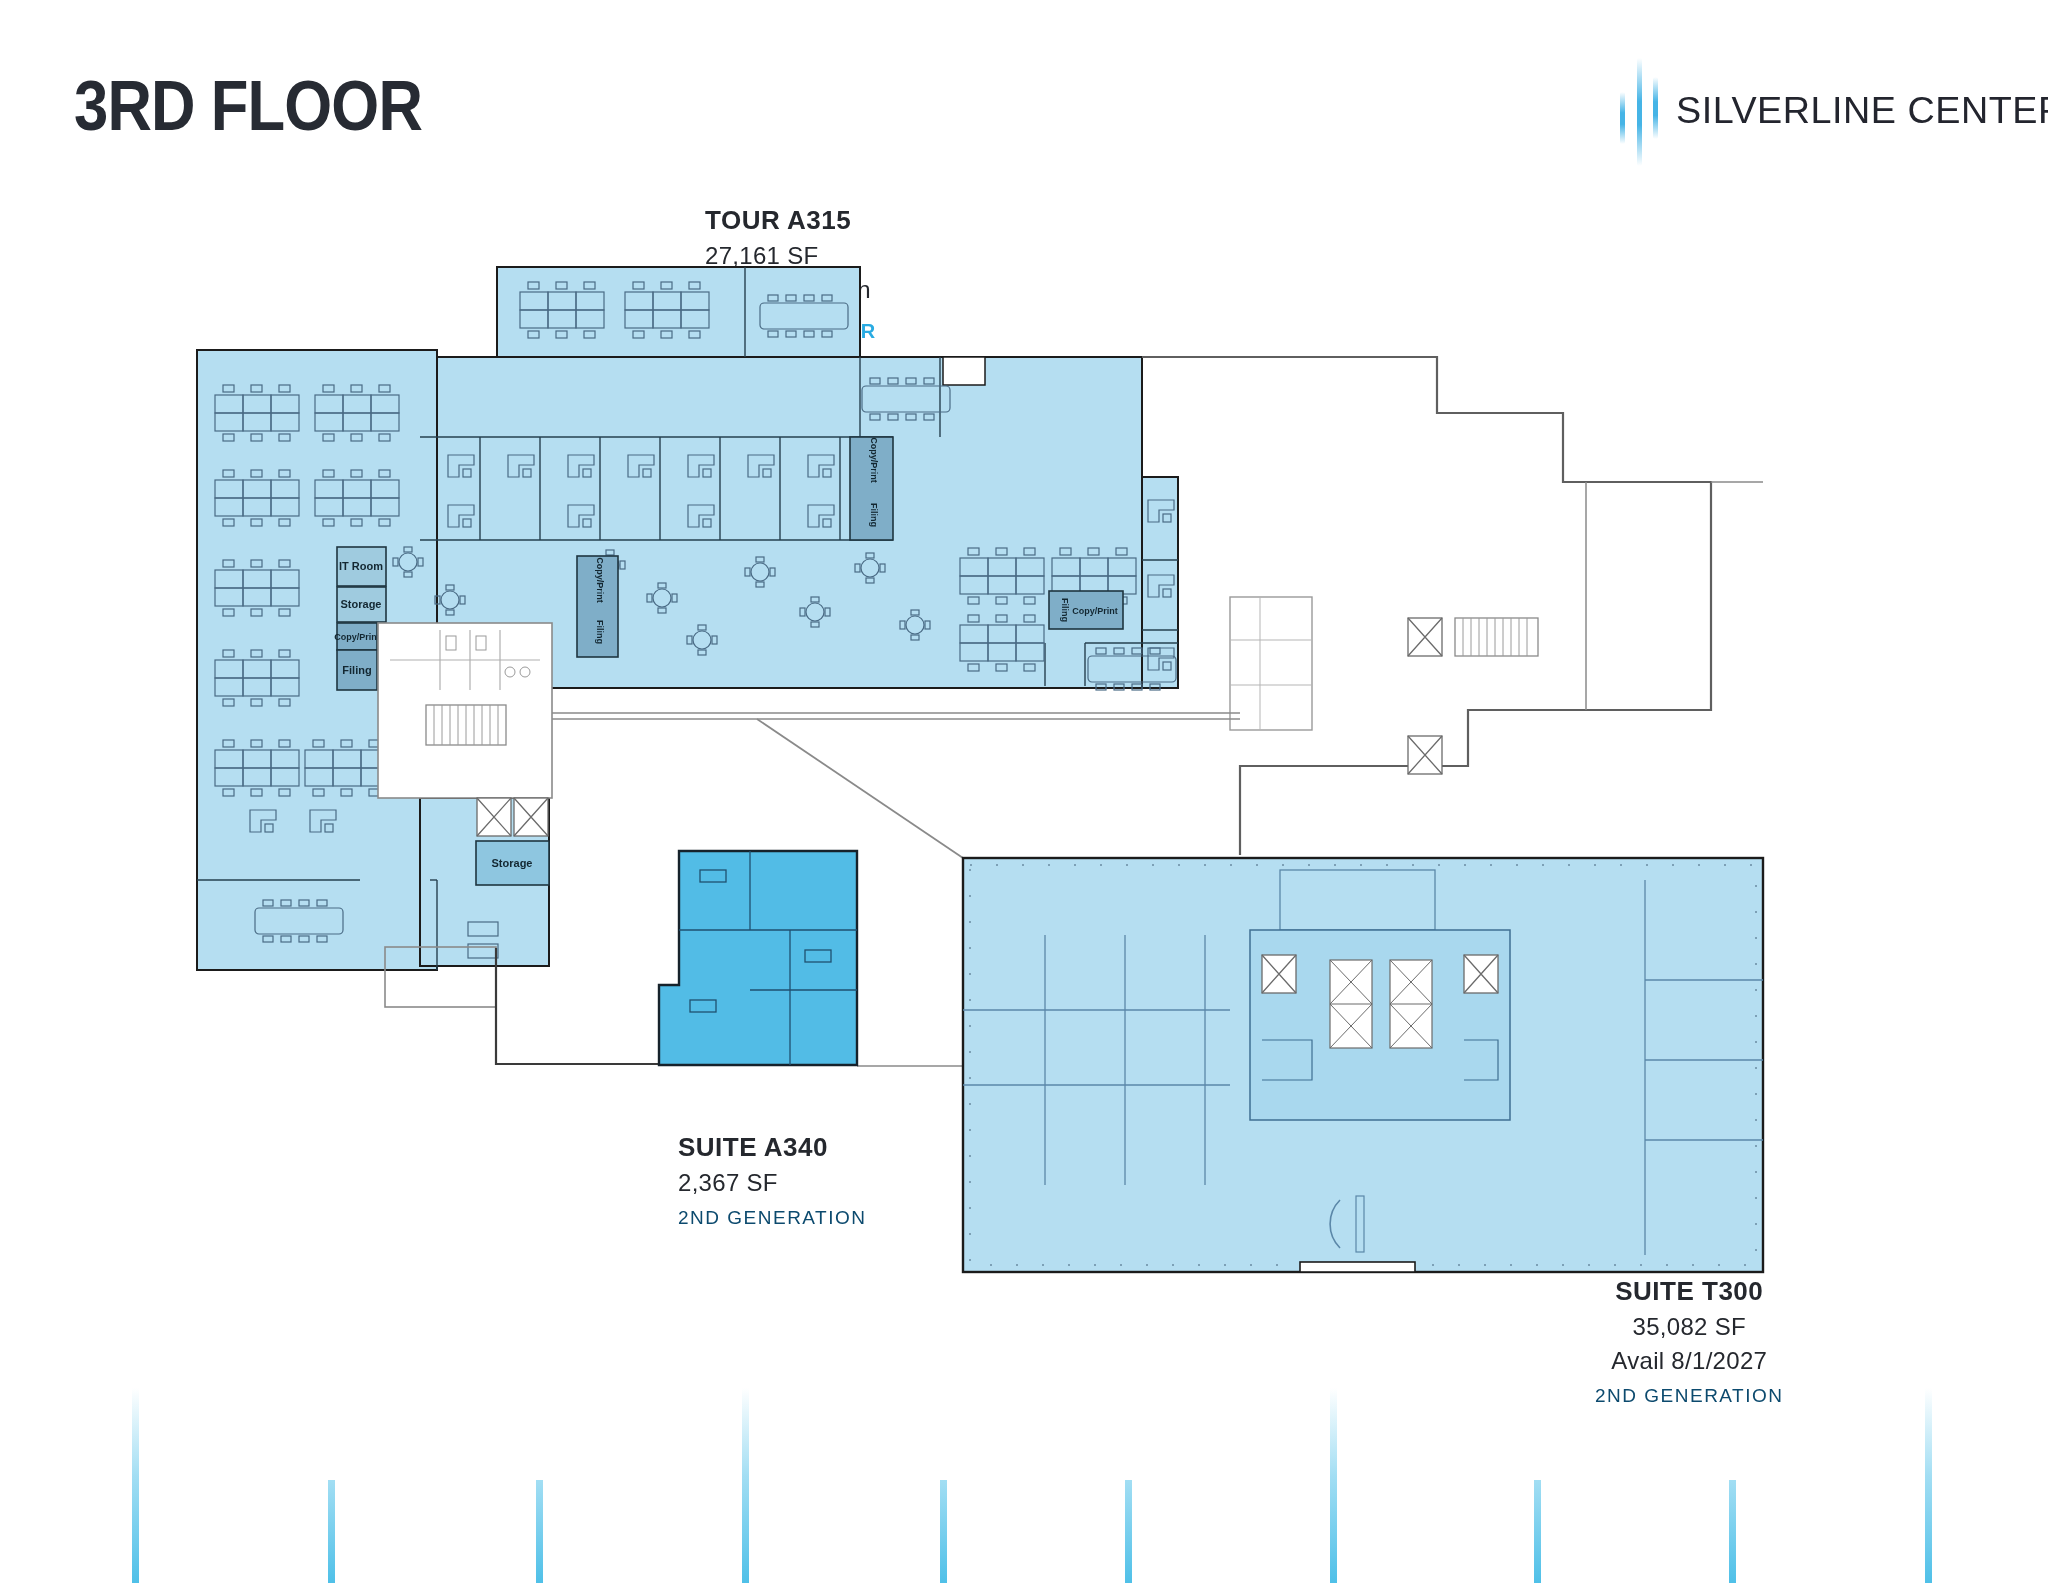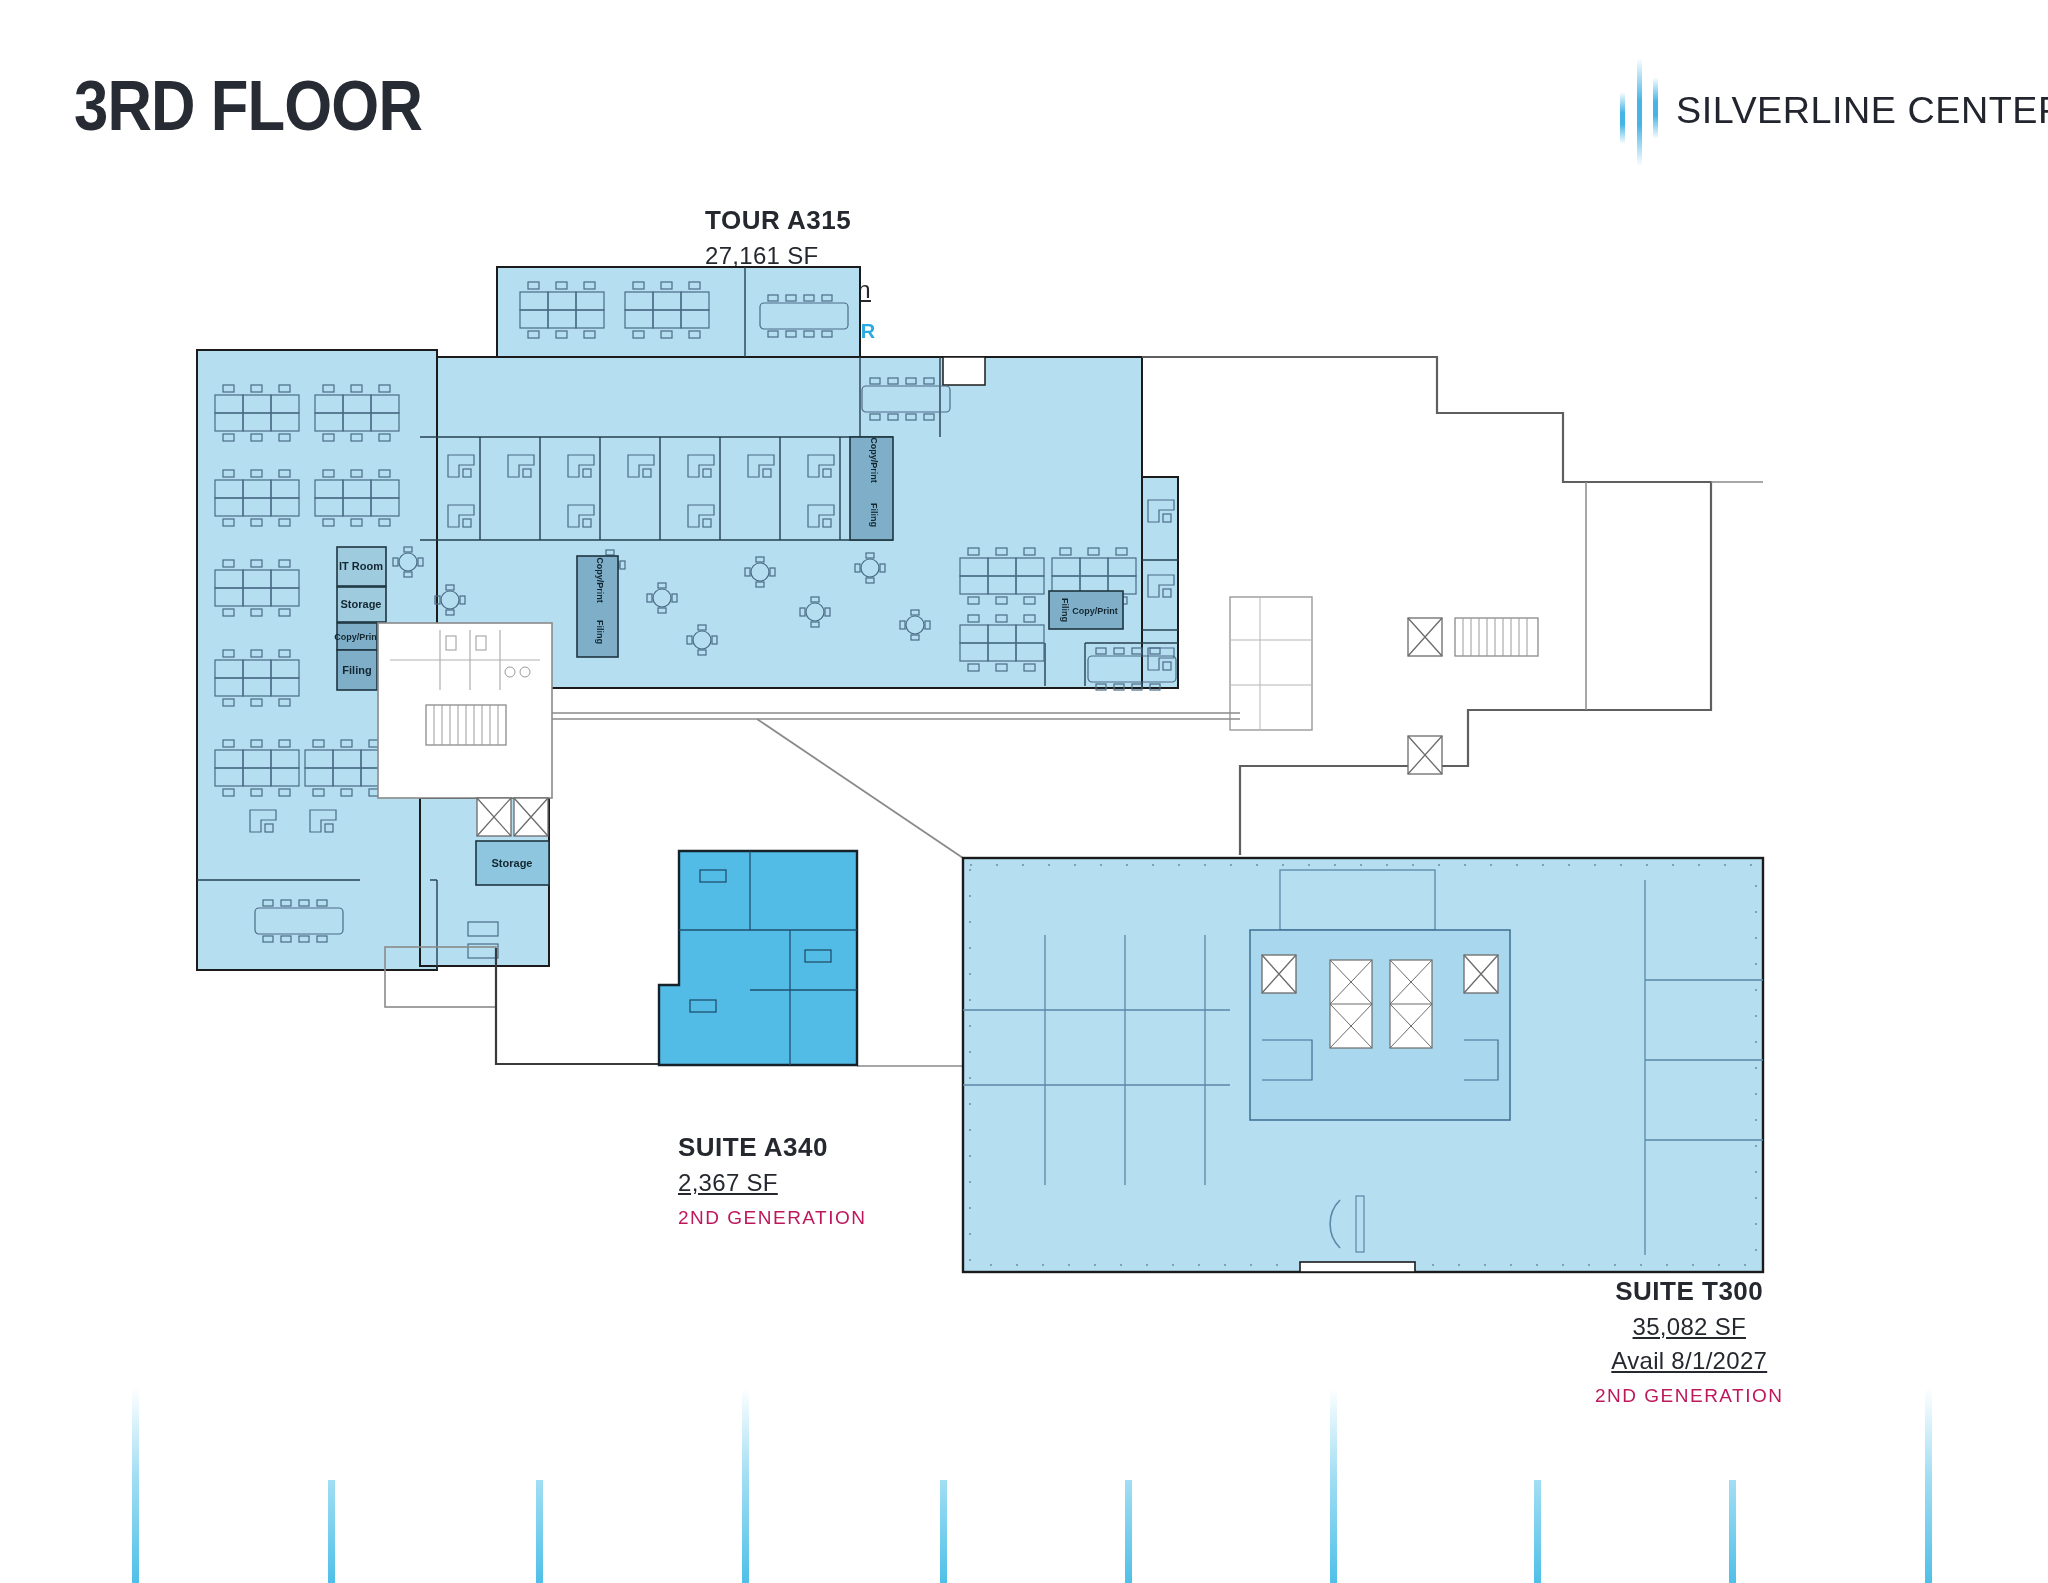--- a/index.html
+++ b/index.html
@@ -14,22 +14,22 @@
   .bar{position:absolute;width:5px;border-radius:2px;
        background:linear-gradient(180deg, rgba(86,195,234,0) 0%, #45b4e6 40%, #45b4e6 62%, rgba(86,195,234,0) 100%);}
   .bar.b1{left:2px;top:40px;height:52px;}
   .bar.b2{left:19px;top:6px;height:108px;}
   .bar.b3{left:35px;top:25px;height:62px;}
   .brand-text{position:absolute;left:58px;top:38px;font-size:37px;color:#23252e;
               letter-spacing:.5px;white-space:nowrap;transform:scaleX(1.02);transform-origin:left top;}
   
   .suite-block{position:absolute;color:#25282e;}
   .suite-name{font-size:26px;font-weight:bold;letter-spacing:.5px;}
-  .suite-line{font-size:24px;margin-top:6px;letter-spacing:.3px;text-decoration:underline;}
-  .suite-note{font-size:19px;margin-top:10px;letter-spacing:1.5px;color:#be185d;}
+  .suite-line{font-size:24px;margin-top:6px;letter-spacing:.3px;}
+  .suite-note{font-size:19px;margin-top:10px;letter-spacing:1.5px;color:#0c4a6e;}
   .virtual-tour{font-size:20px;font-weight:bold;color:#29abe2;letter-spacing:2px;margin-top:16px;
                 cursor:pointer;}
   #lbl-a315{left:705px;top:205px;}
   #lbl-a340{left:678px;top:1100px;margin-top:32px;}
   #lbl-t300{left:1595px;top:1276px;text-align:center;}
   
   #plan{position:absolute;left:0;top:0;}
   
   .decor{position:absolute;width:7px;bottom:0;}
   .decor.tall{top:1388px;

